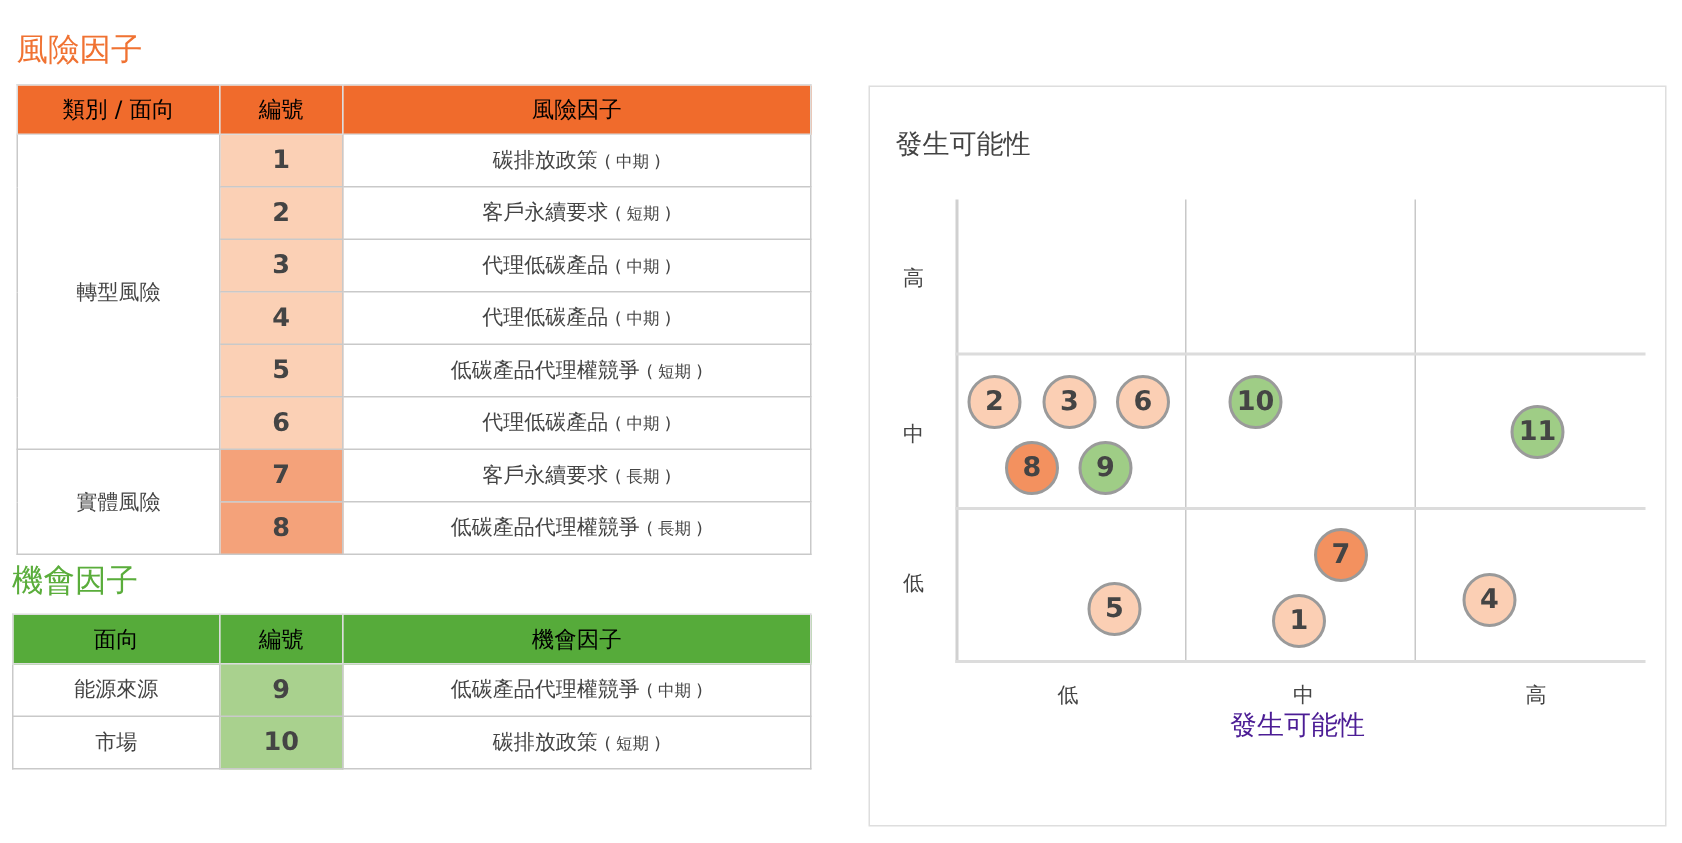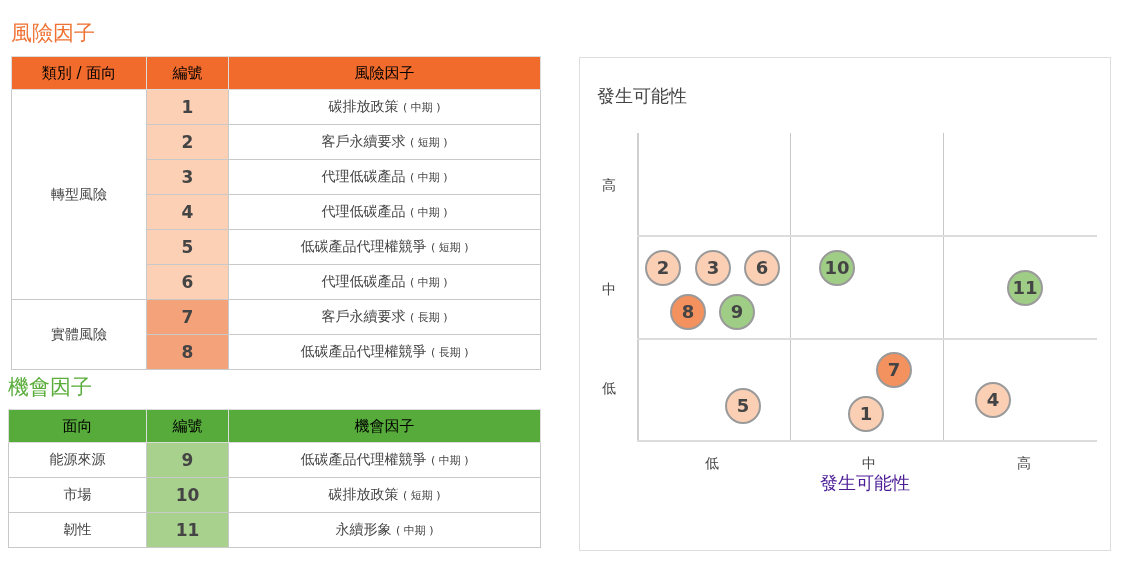--- a/index.html
+++ b/index.html
@@ -106,25 +106,20 @@
   <tr>
     <td>能源來源</td>
     <td class="num green">9</td>
     <td><span>低碳產品代理權競爭</span> <span class="term">( 中期 )</span></td>
   </tr>
   <tr>
     <td>市場</td>
     <td class="num green">10</td>
     <td><span>碳排放政策</span> <span class="term">( 短期 )</span></td>
   </tr>
-  <tr>
-    <td>韌性</td>
-    <td class="num green">11</td>
-    <td><span>永續形象</span> <span class="term">( 中期 )</span></td>
-  </tr>
 </tbody>
   </table>
 
 <div class="panel"></div>
 <div class="y-title">發生可能性</div>
 <div class="x-title">發生可能性</div>
 
 <div class="vline" style="left:637px;top:133px;height:309px;background:#d0d0d0;width:2px;"></div>
 <div class="vline" style="left:790px;top:133px;height:309px;"></div>
 <div class="vline" style="left:943px;top:133px;height:309px;"></div>

